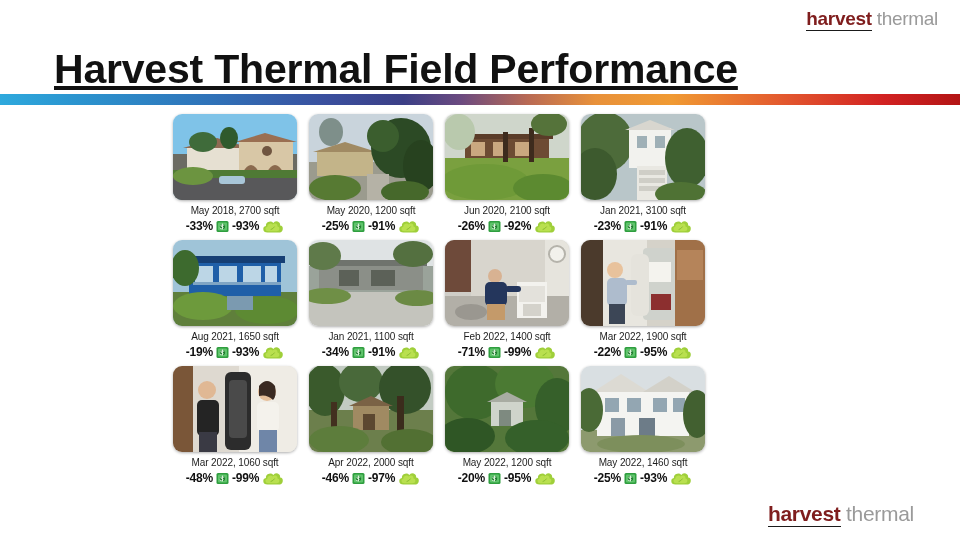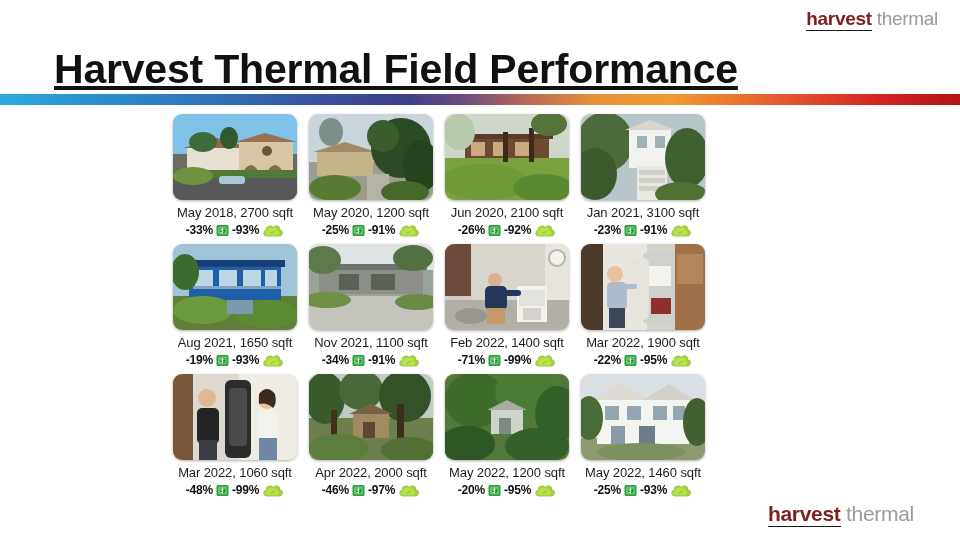--- a/index.html
+++ b/index.html
@@ -92,21 +92,21 @@
     height: 86px;
     border-radius: 9px;
     box-shadow: 0 1px 3px rgba(0,0,0,0.32);
     overflow: hidden;
     position: relative;
   }
   .photo svg { display: block; width: 100%; height: 100%; }
 
   .caption {
     margin-top: 5px;
-    font-size: 13px;
+    font-size: 10px;
     color: #1d1d1d;
     white-space: nowrap;
     letter-spacing: -0.1px;
   }
   .metrics {
     margin-top: 2px;
     display: flex;
     align-items: center;
     justify-content: center;
     gap: 3px;
@@ -343,21 +343,21 @@
        <rect x="6" y="20" width="112" height="6" fill="#6f736d"></rect>
        <rect x="30" y="30" width="20" height="16" fill="#5c6158"></rect>
        <rect x="62" y="30" width="24" height="16" fill="#5c6158"></rect>
        <ellipse cx="14" cy="16" rx="18" ry="14" fill="#5f7a4a"></ellipse>
        <ellipse cx="104" cy="14" rx="20" ry="13" fill="#547040"></ellipse>
        <rect y="52" width="124" height="34" fill="#c4c4bd"></rect>
        <ellipse cx="18" cy="56" rx="24" ry="8" fill="#6f8f46"></ellipse>
        <ellipse cx="108" cy="58" rx="22" ry="8" fill="#6b8a44"></ellipse>
         </svg>
       </div>
-     <div class="caption">Nov 2021, 1100 sqft</div>
+     <div class="caption">Jan 2021, 1100 sqft</div>
      <div class="metrics">
        <span class="metric-val">-34%</span>
        <svg class="icon-money" viewBox="0 0 13 15">
   <rect x="0.5" y="2" width="12" height="11" rx="1.5" fill="#2f9e3f"></rect>
   <rect x="2" y="3.6" width="9" height="7.8" rx="1" fill="#5fc46b"></rect>
   <circle cx="6.5" cy="7.5" r="2.6" fill="#1f7a2e"></circle>
   <rect x="6" y="4.6" width="1" height="5.8" fill="#d8f3d8"></rect>
   <path d="M7.9 6.2 q-1.4 -1.2 -2.8 0 q-1.1 1 0.7 1.5 q2.2 0.5 1 1.6 q-1.4 1.1 -2.8 -0.1" stroke="#d8f3d8" stroke-width="0.9" fill="none" stroke-linecap="round"></path>
 </svg>
        <span class="metric-val">-91%</span>

